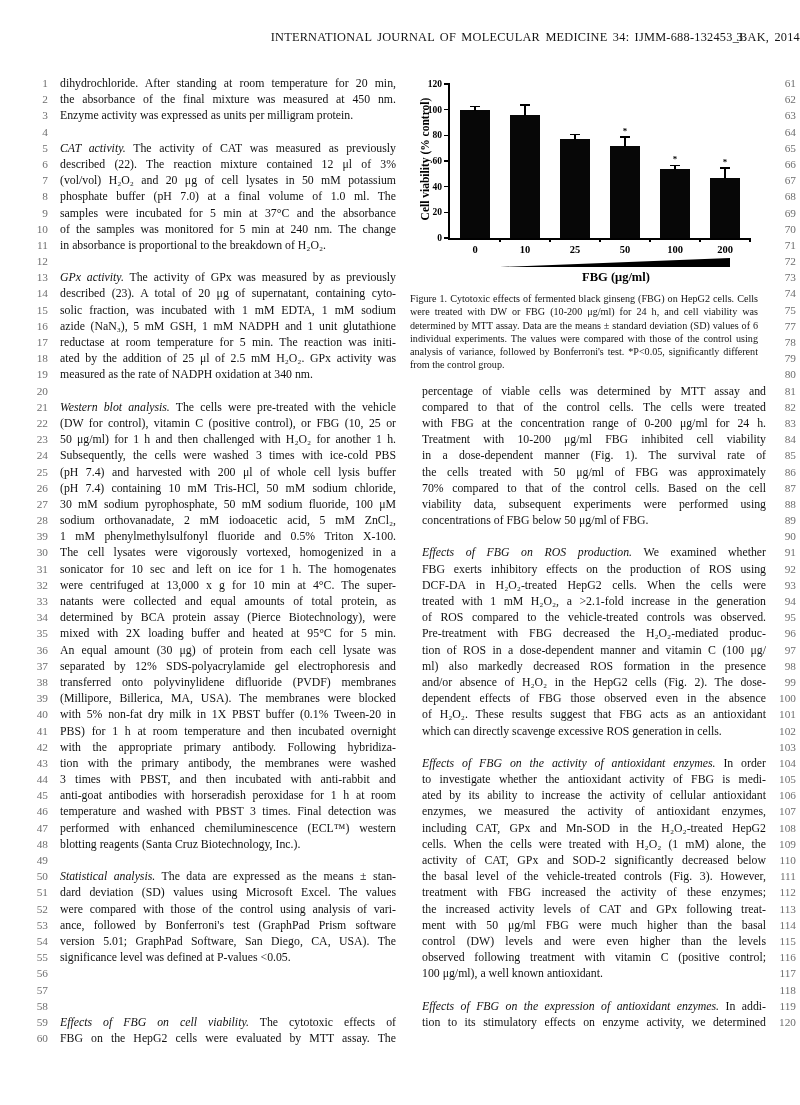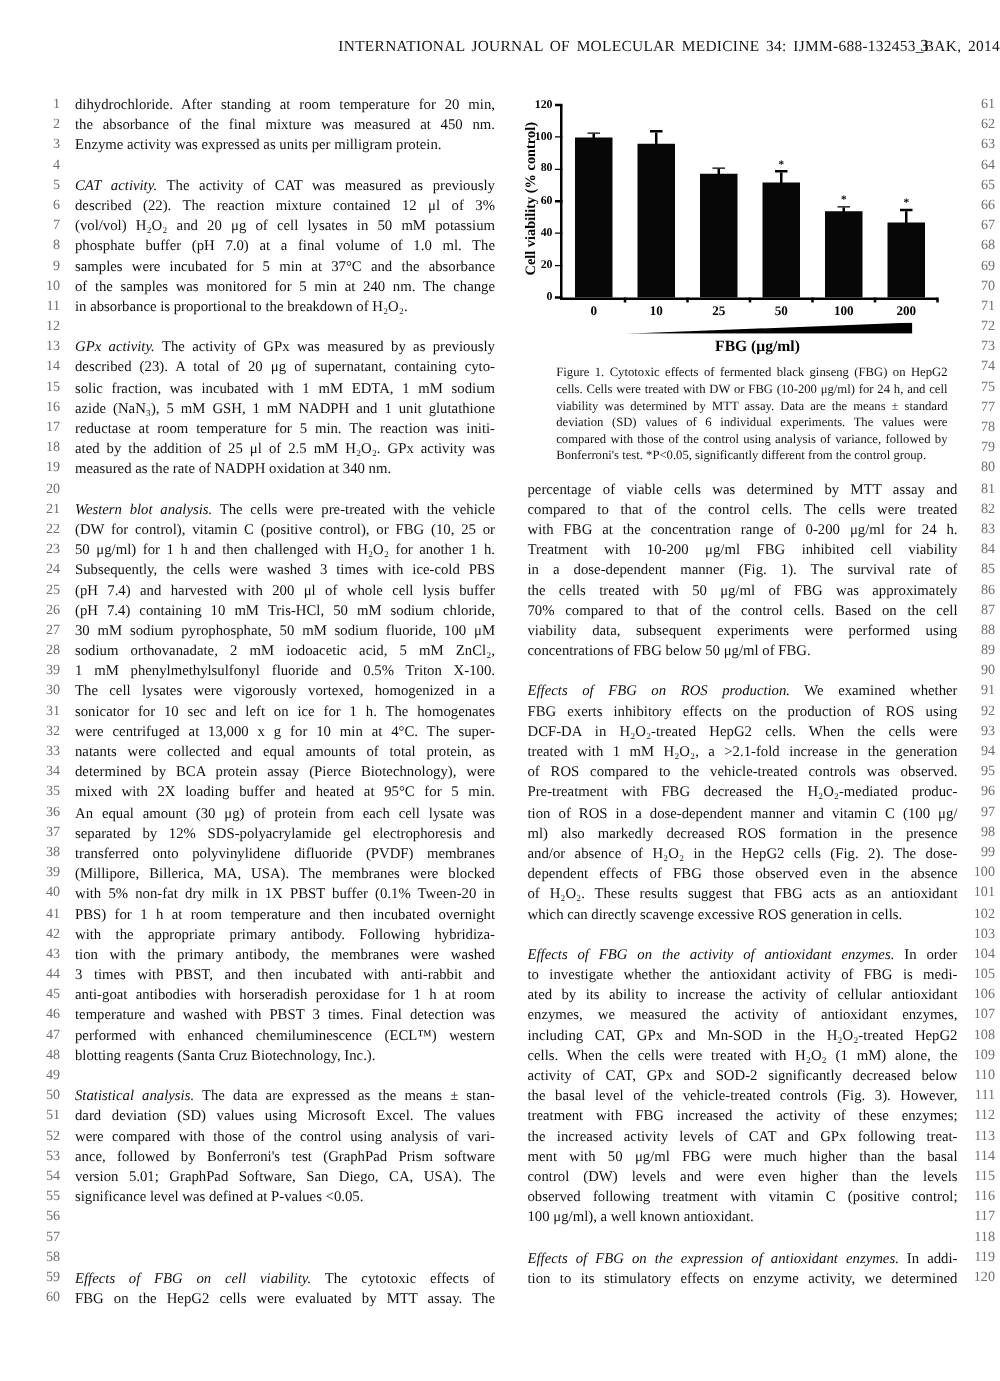--- a/index.html
+++ b/index.html
@@ -20,36 +20,36 @@
       white-space:nowrap;overflow:hidden;color:#111;}
   .lt.noj{text-align:left;text-align-last:left;}
   .lt.bold{font-weight:bold;margin-top:42px;}
 
   .figure{position:absolute;left:410px;top:60px;width:348px;}
   .chart{position:relative;height:232px;}
   .plot{position:absolute;left:38px;top:24px;width:300px;height:154px;
         border-left:2px solid #000;border-bottom:2px solid #000;}
   .yaxis-title{position:absolute;left:-80px;top:93px;width:190px;text-align:center;
         font-weight:bold;font-size:11.5px;transform:rotate(-90deg);color:#000;}
-  .xaxis-title{position:absolute;left:46px;top:210px;width:300px;text-align:center;
+  .xaxis-title{position:absolute;left:56px;top:210px;width:300px;text-align:center;
         font-weight:bold;font-size:12.5px;color:#000;}
   .ylab{position:absolute;width:26px;text-align:right;font-size:9.5px;font-weight:bold;
         left:-34px;line-height:10px;color:#000;}
   .ytick{position:absolute;left:-6px;width:6px;height:1.6px;background:#000;}
   .xtick{position:absolute;top:100%;width:1.6px;height:4px;background:#000;}
   .bar{position:absolute;bottom:0;width:30px;background:#070707;}
   .whisker{position:absolute;width:1.6px;background:#000;}
   .cap{position:absolute;height:1.6px;background:#000;}
   .star{position:absolute;width:12px;text-align:center;font-size:9px;font-weight:bold;
         line-height:9px;color:#000;}
   .xcat{position:absolute;top:160px;width:44px;text-align:center;font-size:10.5px;
         font-weight:bold;color:#000;}
   .wedge{position:absolute;left:90px;top:198px;width:230px;height:9px;background:#000;
         clip-path:polygon(0 100%,100% 0,100% 100%);}
-  .caption{font-size:10.15px;line-height:13.3px;text-align:justify;color:#131313;margin-left:35px;}
+  .caption{font-size:10.15px;line-height:13.3px;text-align:justify;color:#131313;}
 </style>
 </head>
 <body>
 
 <div class="page">
   <div class="header-title">INTERNATIONAL JOURNAL OF MOLECULAR MEDICINE  34:  IJMM-688-132453_BAK,  2014</div>
   <div class="pagenum">3</div>
 
   <div class="col left-col" id="left-col">
       <div class="row">

